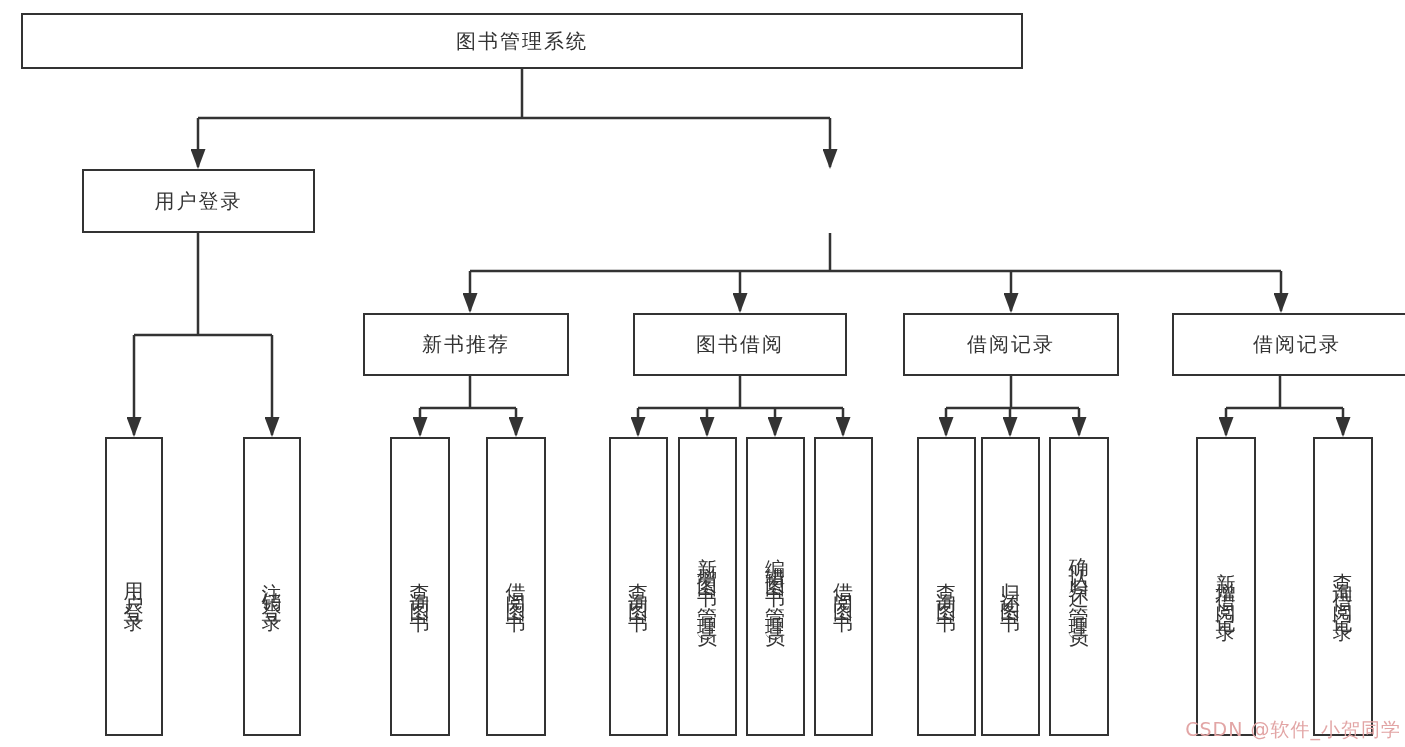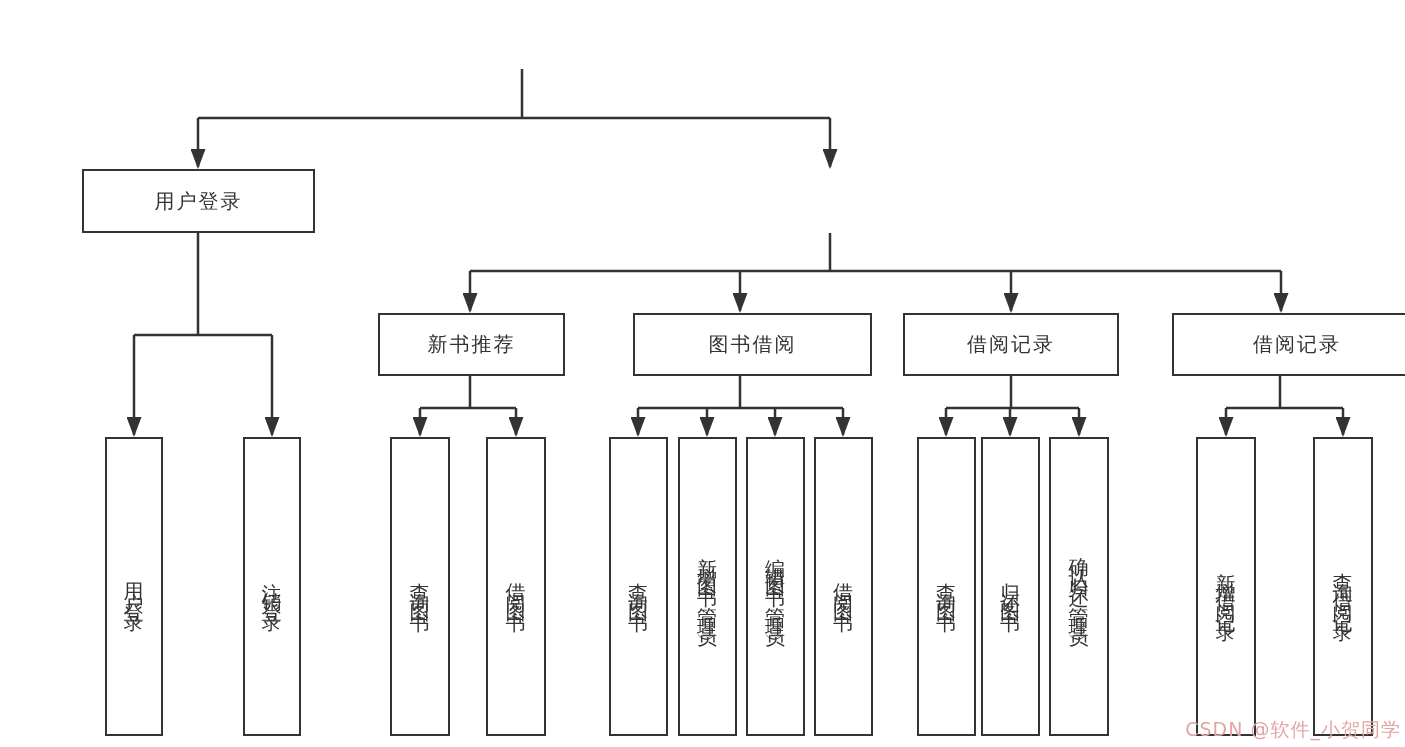--- a/index.html
+++ b/index.html
@@ -85,25 +85,26 @@
     <path marker-end="url(#arr)" d="M707 408 V435"></path>
     <path marker-end="url(#arr)" d="M775 408 V435"></path>
     <path marker-end="url(#arr)" d="M843 408 V435"></path>
     <path marker-end="url(#arr)" d="M946 408 V435"></path>
     <path marker-end="url(#arr)" d="M1010 408 V435"></path>
     <path marker-end="url(#arr)" d="M1079 408 V435"></path>
     <path marker-end="url(#arr)" d="M1226 408 V435"></path>
     <path marker-end="url(#arr)" d="M1343 408 V435"></path>
   </svg>
 
+  <div class="node" style="left:21px; top:13px; width:1002px; height:56px;">图书管理系统</div>
 
   <div class="node h2" style="left:82px; width:233px;">用户登录</div>
 
-  <div class="node h3" style="left:378px; width:187px;">新书推荐</div>
-  <div class="node h3" style="left:633px; width:239px;">图书借阅</div>
+  <div class="node h3" style="left:363px; width:206px;">新书推荐</div>
+  <div class="node h3" style="left:633px; width:214px;">图书借阅</div>
   <div class="node h3" style="left:903px; width:216px;">借阅记录</div>
   <div class="node h3" style="left:1172px; width:250px;">借阅记录</div>
 
   <div class="node leaf" style="left:105px; width:58px;">用户登录</div>
   <div class="node leaf" style="left:243px; width:58px;">注销登录</div>
 
   <div class="node leaf" style="left:390px; width:60px;">查询图书</div>
   <div class="node leaf" style="left:486px; width:60px;">借阅图书</div>
 
   <div class="node leaf" style="left:609px; width:59px;">查询图书</div>

